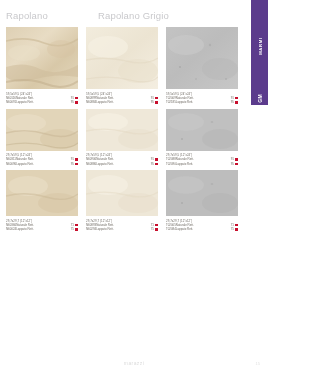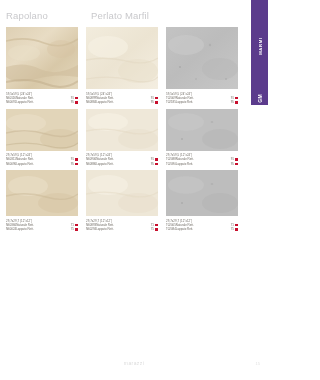--- a/index.html
+++ b/index.html
@@ -25,21 +25,21 @@
     position:absolute;right:0;top:92px;width:17px;height:13px;
     background:#5b3b8c;display:flex;align-items:center;justify-content:center;
   }
   .side-badge span{
     font-size:5px;font-weight:bold;color:#fff;letter-spacing:.3px;
     transform:rotate(180deg);writing-mode:vertical-rl;
   }
 
   
   .content{position:absolute;left:6px;top:10px;width:232px;}
-  .headers{display:flex;gap:13px;margin-bottom:6px;}
+  .headers{display:flex;gap:20px;margin-bottom:6px;}
   .col-head{
     width:72px;font-size:9.5px;color:#c9c9cc;letter-spacing:.15px;
     white-space:nowrap;
   }
 
   .row{display:flex;gap:8px;margin-bottom:4px;}
   .cell{width:72px;}
 
   .swatch{width:72px;display:block;border:0;}
   .sw-sq{height:62px;}
@@ -85,21 +85,21 @@
     <div class="side-tab-label">MARMI</div>
   </div>
   <div class="side-badge">
     <span>GM</span>
   </div>
 
   <div class="content">
 
     <div class="headers">
       <div class="col-head">Rapolano</div>
-      <div class="col-head">Perlato Marfil</div>
+      <div class="col-head">Rapolano Grigio</div>
     </div>
 
     <div class="row">
 
       <div class="cell">
         <svg class="swatch sw-sq" viewBox="0 0 72 62" preserveAspectRatio="none">
           <defs>
             <linearGradient id="rap1" x1="0" y1="0" x2="1" y2="1">
               <stop offset="0%" stop-color="#ded0b4"></stop>
               <stop offset="35%" stop-color="#e8dcc4"></stop>

